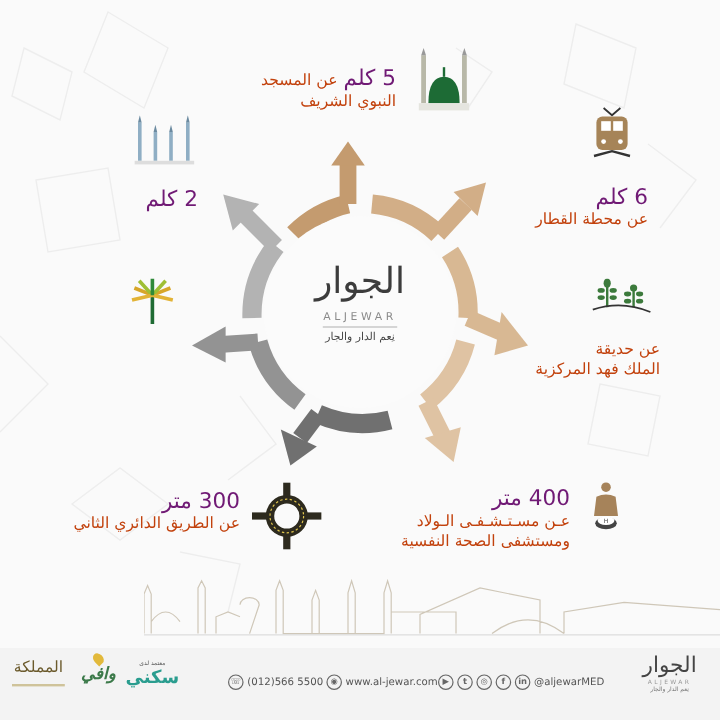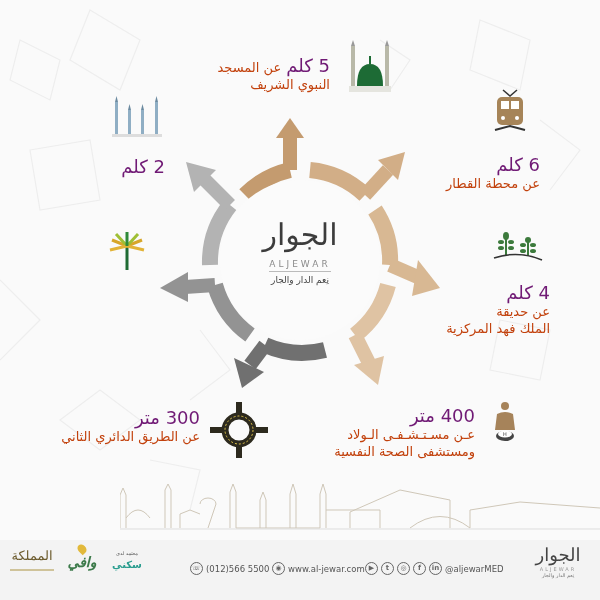--- a/index.html
+++ b/index.html
@@ -117,21 +117,20 @@
       <rect x="35" y="10" width="2" height="14"></rect>
         <ellipse cx="36" cy="8" rx="3" ry="3"></ellipse>
         <ellipse cx="31" cy="13" rx="3" ry="2"></ellipse>
         <ellipse cx="41" cy="13" rx="3" ry="2"></ellipse>
         <ellipse cx="31" cy="19" rx="3" ry="2"></ellipse>
         <ellipse cx="41" cy="19" rx="3" ry="2"></ellipse>
     </g>
     <path d="M2 26 Q26 18 50 28" stroke="#333" stroke-width="1.5" fill="none"></path>
   </svg>
   <div class="item" style="left:420px;top:283px;width:130px;">
-    <div class="dist">4 كلم</div>
     <div class="desc">عن حديقة</div>
     <div class="desc">الملك فهد المركزية</div>
   </div>
 
   <svg class="icon" style="left:490px;top:400px;width:30px;height:45px;" viewBox="0 0 30 45">
     <circle cx="15" cy="6" r="4" fill="#a6835a"></circle>
     <path d="M5 30 L7 14 Q15 10 23 14 L25 30 Z" fill="#a6835a"></path>
     <ellipse cx="15" cy="36" rx="9" ry="5" fill="#444"></ellipse>
     <ellipse cx="15" cy="34" rx="7" ry="3.5" fill="#fff"></ellipse>
     <text x="15" y="36" font-size="5" text-anchor="middle" fill="#444">H</text>
@@ -199,21 +198,21 @@
   <div class="f-logo" style="left:10px;top:8px;width:44px;">
     <div style="font-family:'DejaVu Serif',serif;font-size:13px;color:#6b5a2c;">المملكة</div>
     <div style="height:2px;background:#cfc39a;margin-top:6px;"></div>
   </div>
   <div class="f-logo" style="left:64px;top:4px;width:36px;">
     <div style="width:8px;height:10px;border-radius:50% 50% 50% 0;background:#e2b93b;margin:0 auto;transform:rotate(-45deg);"></div>
     <div style="font-size:14px;font-weight:bold;color:#3c7a4a;line-height:16px;font-style:italic;">وافي</div>
   </div>
   <div class="f-logo" style="left:100px;top:10px;width:54px;">
     <div style="font-size:5px;color:#555;">معتمد لدى</div>
-    <div style="font-size:10px;font-weight:bold;color:#2a9d8f;line-height:17px;">سكني</div>
+    <div style="font-size:15px;font-weight:bold;color:#2a9d8f;line-height:17px;">سكني</div>
   </div>
 
   <div class="f-contact" style="left:190px;">
     <span class="circ">☏</span>
     <span>(012)566 5500</span>
   </div>
   <div class="f-contact" style="left:272px;">
     <span class="circ">◉</span>
     <span>www.al-jewar.com</span>
   </div>

